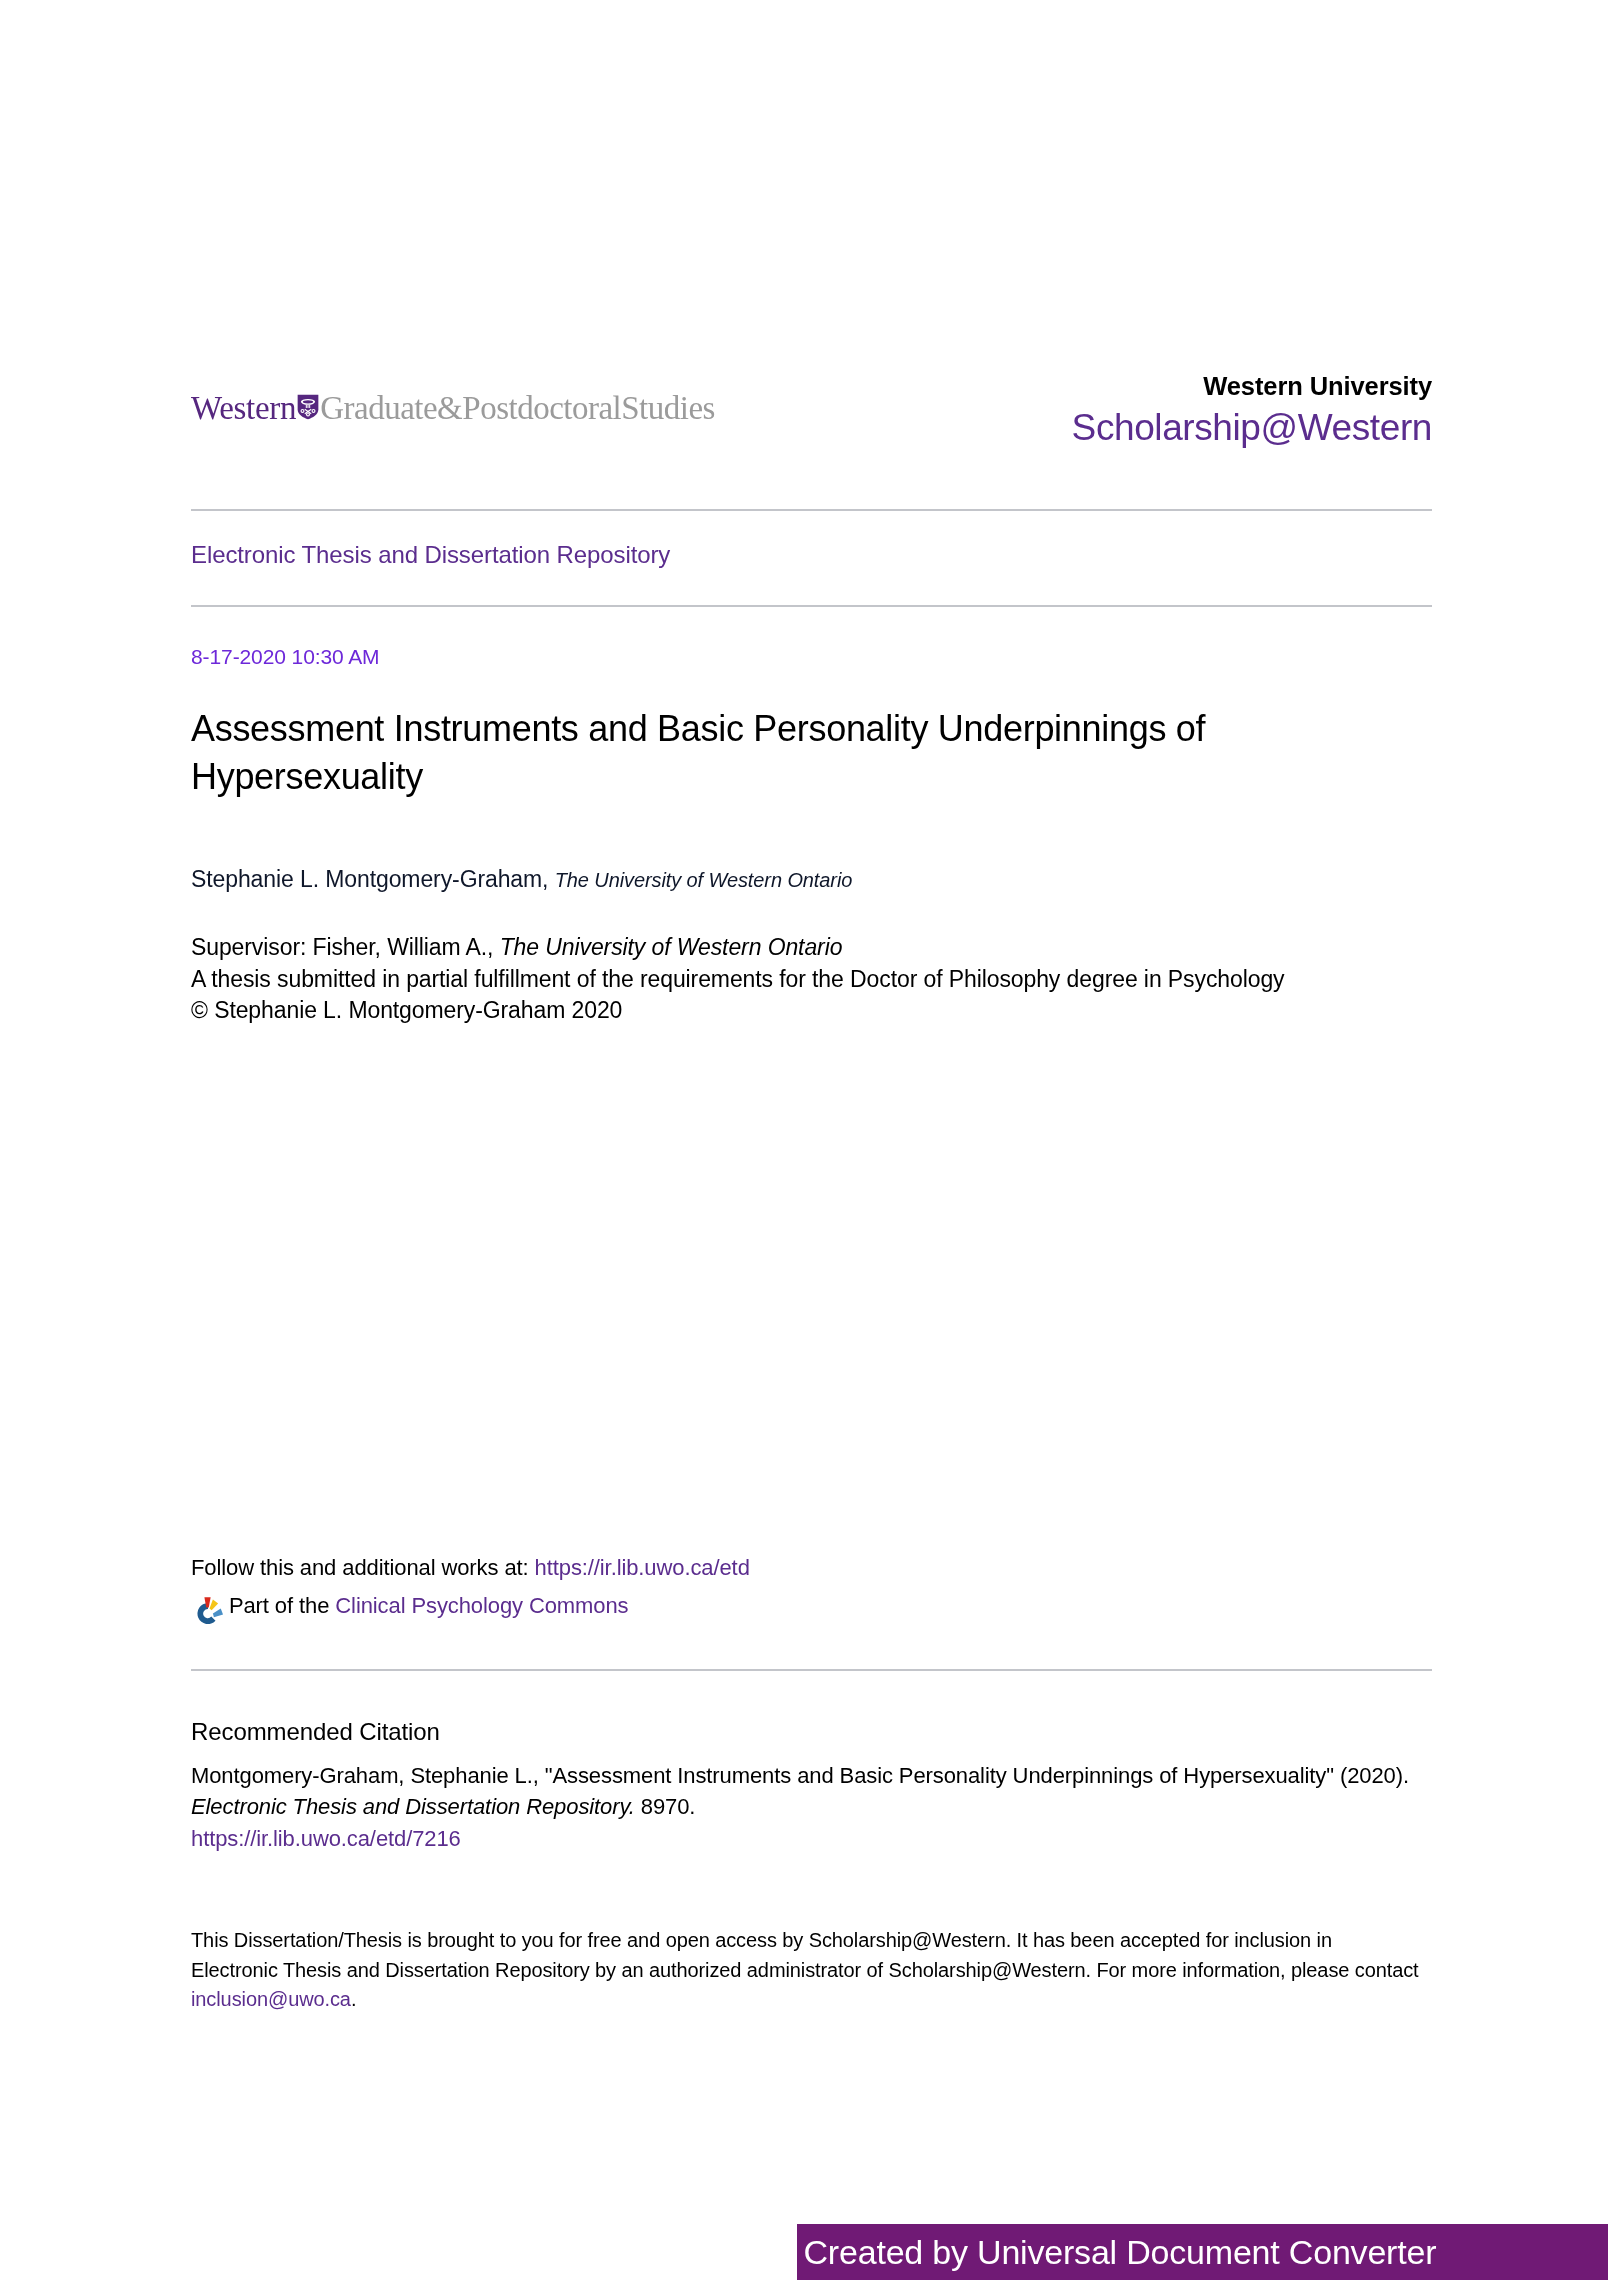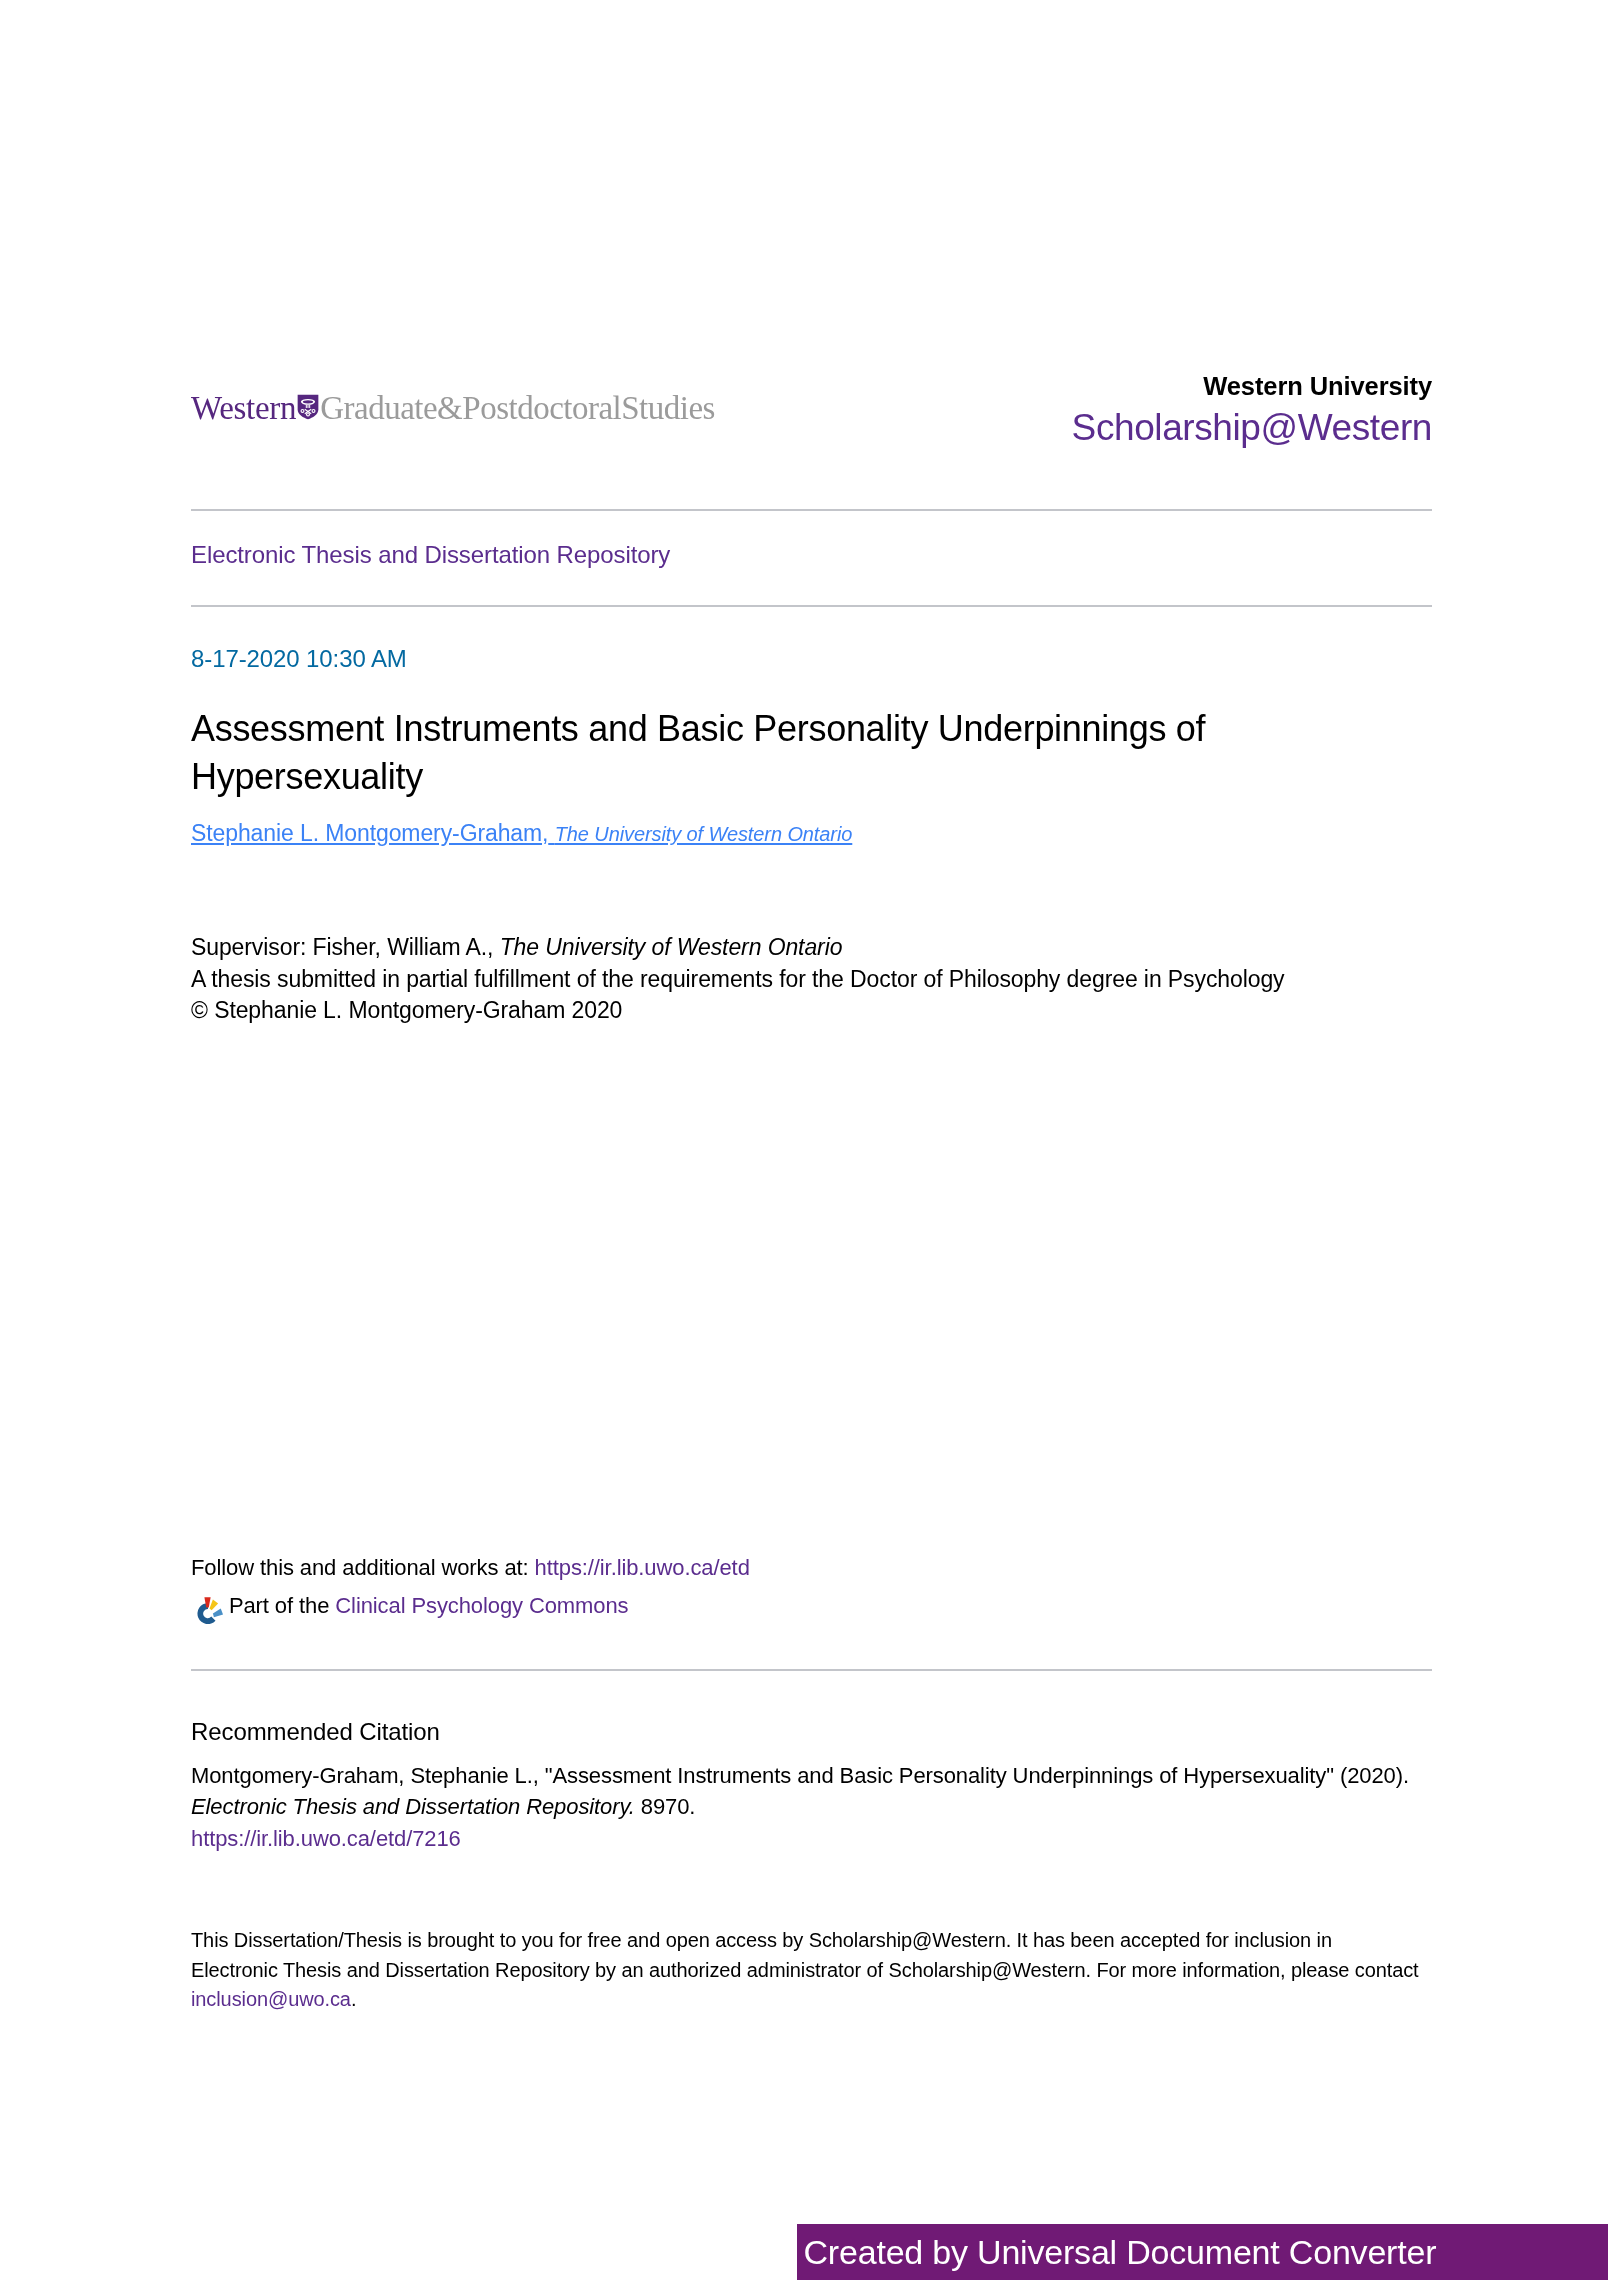--- a/index.html
+++ b/index.html
@@ -101,46 +101,45 @@
     font-size: 24px;
     color: #5b2d8e;
     letter-spacing: -0.1px;
   }
 
   
   .doc-date {
     position: absolute;
     left: 0;
     top: 645px;
-    font-size: 24px;
-    color: #0369a1;
+    font-size: 21px;
+    color: #6d28d9;
     letter-spacing: -0.1px;
   }
 
   
   .doc-title {
     position: absolute;
     left: 0;
     top: 705px;
     width: 1243px;
     font-size: 36px;
     line-height: 1.32;
     color: #000000;
     letter-spacing: -0.3px;
   }
 
   
   .author-line {
     position: absolute;
     left: 0;
-    top: 820px;
+    top: 866px;
     font-size: 23px;
-    color: #3b82f6;
-    letter-spacing: -0.1px;
-    text-decoration: underline;
+    color: #0f172a;
+    letter-spacing: -0.1px;
   }
   .author-line .affil {
     font-style: italic;
     font-size: 20px;
   }
   .supervisor-block {
     position: absolute;
     left: 0;
     top: 932px;
     width: 1243px;

